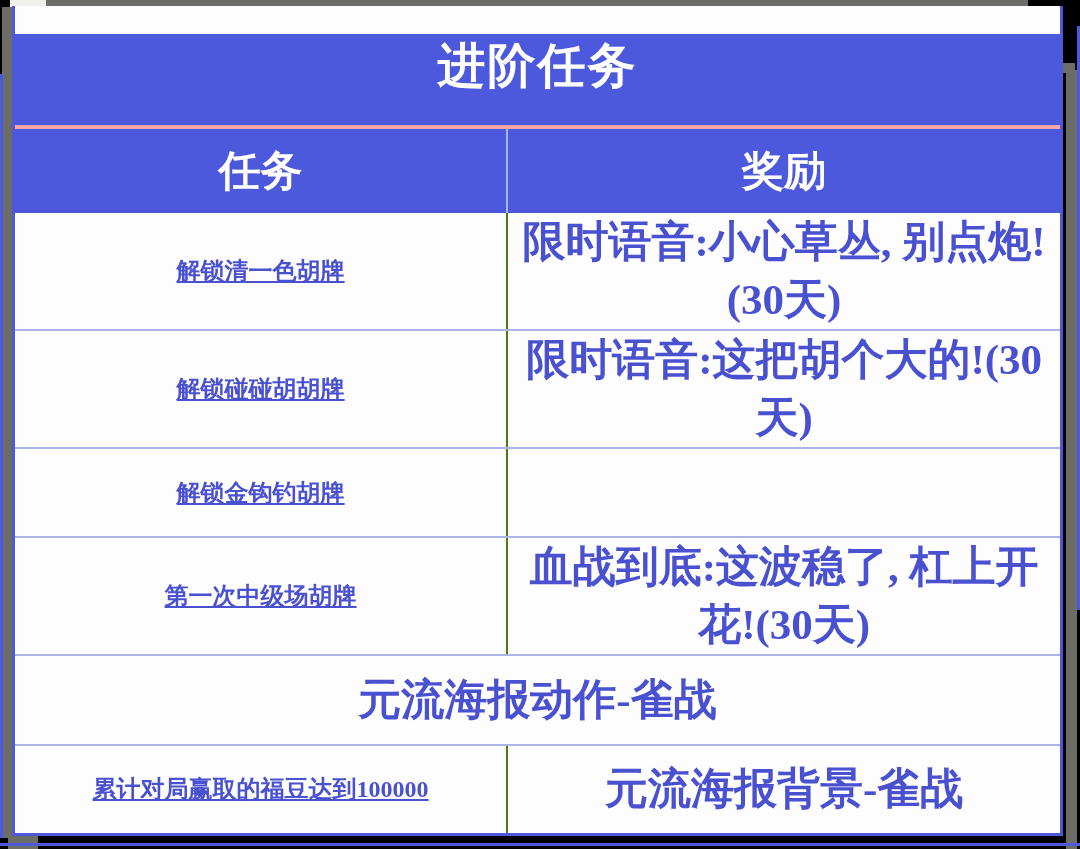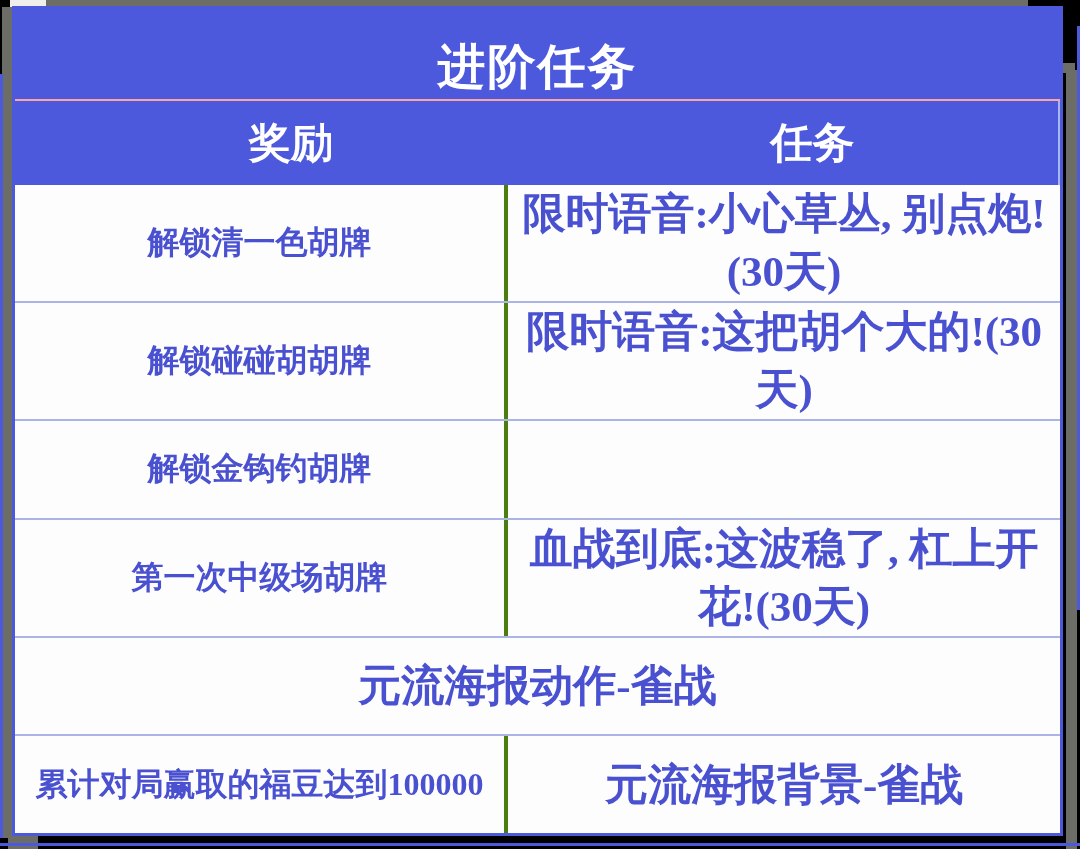--- a/index.html
+++ b/index.html
@@ -27,42 +27,42 @@
   .task-table {
     position:absolute; left:12px; top:6px; width:1051px; height:830px;
     background:#fdfdfe; box-sizing:border-box;
     border-left:3px solid var(--accent-blue,#4c59dd);
     border-right:3px solid var(--accent-blue,#4c59dd);
     border-bottom:3px solid var(--accent-blue,#4c59dd);
     display:flex; flex-direction:column;
   }
   .title-bar {
     height:95px; flex:none; background:var(--accent-blue,#4c59dd);
-    border-bottom:2px solid #fca5a5; box-sizing:border-box;
-    display:flex; align-items:flex-end; justify-content:center;
-    color:#ffffff; font-size:48px; font-weight:bold; letter-spacing:2px;
+    border-bottom:4px solid #fca5a5; box-sizing:border-box;
+    display:flex; align-items:flex-start; justify-content:center;
+    color:#ffffff; font-size:48px; font-weight:bold; letter-spacing:2px;margin-top:28px;
   }
   .header-row {
     height:84px; flex:none; background:var(--accent-blue,#4c59dd);
     display:flex; color:#ffffff; font-size:42px; font-weight:bold;
   }
   .header-row .hcell { display:flex; align-items:center; justify-content:center; box-sizing:border-box; }
   .header-row .hcell.task-col { width:47.2%; border-right:2px solid #a9b7ef; }
   .header-row .hcell.reward-col { flex:1; }
 
   .tbody { flex:1; display:flex; flex-direction:column; }
   .trow { flex:1; display:flex; border-bottom:2px solid #abb4e4; box-sizing:border-box; }
   .trow:last-child { border-bottom:none; }
   .trow .cell {
     display:flex; align-items:center; justify-content:center; box-sizing:border-box;
     color:var(--text-blue,#4a51d0); font-weight:bold;
     font-family:"Liberation Serif", serif;
     text-align:center; padding:0 6px;
   }
-  .trow .cell.task-col { width:47.2%; border-right:4px solid #4d7c0f; font-size:32px; }
+  .trow .cell.task-col { width:47.2%; border-right:2px solid #4d7c0f; font-size:24px;text-decoration:underline; }
   .trow .cell.reward-col { flex:1; font-size:43px; }
 </style>
 </head>
 <body>
 
 <div class="stage">
 
   <div class="frame f-gray g-top"></div>
   <div class="frame f-light g-notch"></div>
   <div class="frame f-gray g-left"></div>
@@ -73,22 +73,22 @@
   <div class="frame f-blue b-right"></div>
   <div class="frame f-blue b-bottom"></div>
 
   <div class="task-table">
 
     <div class="title-bar">
       <span>进阶任务</span>
     </div>
 
     <div class="header-row">
+      <div class="hcell task-col">任务</div>
       <div class="hcell reward-col">奖励</div>
-      <div class="hcell task-col">任务</div>
     </div>
 
     <div class="tbody">
       <div class="trow">
         <div class="cell task-col">解锁清一色胡牌</div>
         <div class="cell reward-col">限时语音:小心草丛, 别点炮!(30天)</div>
       </div>
       <div class="trow">
         <div class="cell task-col">解锁碰碰胡胡牌</div>
         <div class="cell reward-col">限时语音:这把胡个大的!(30天)</div>

